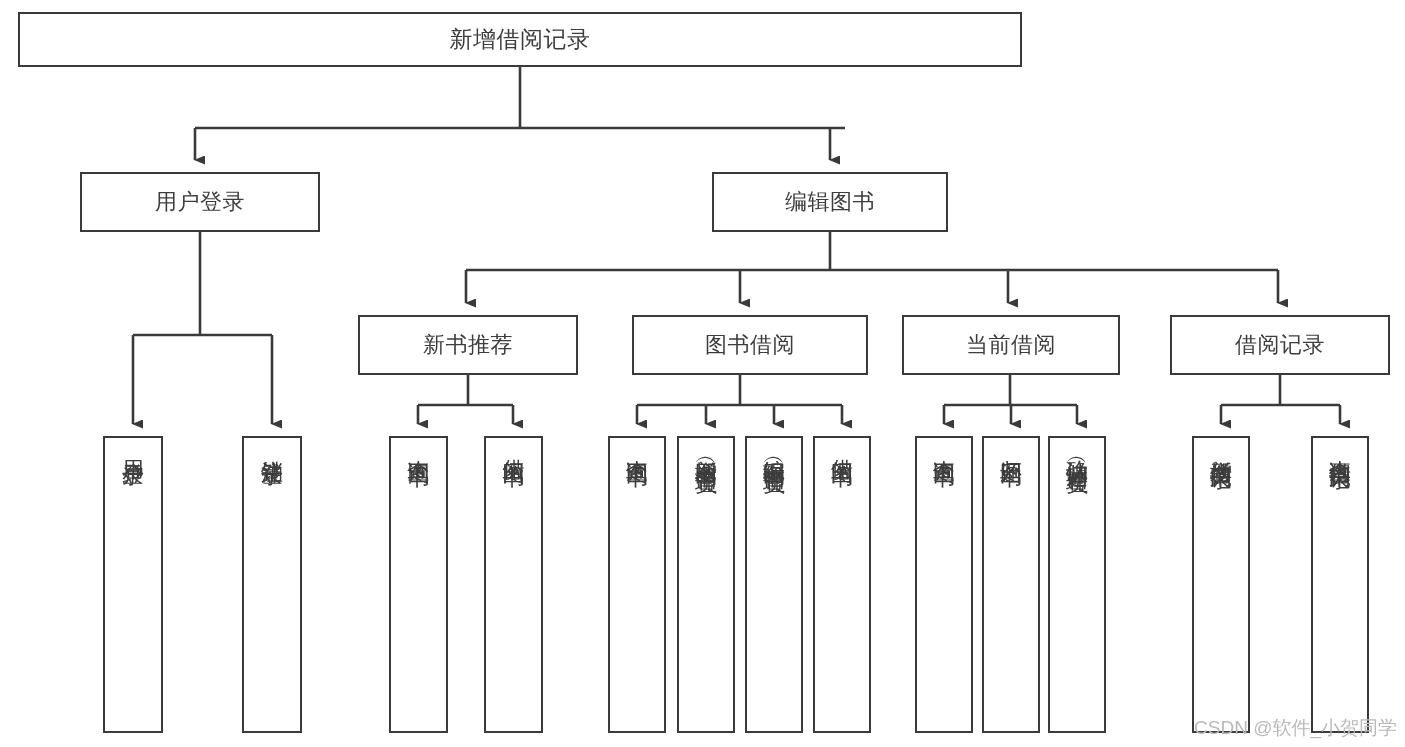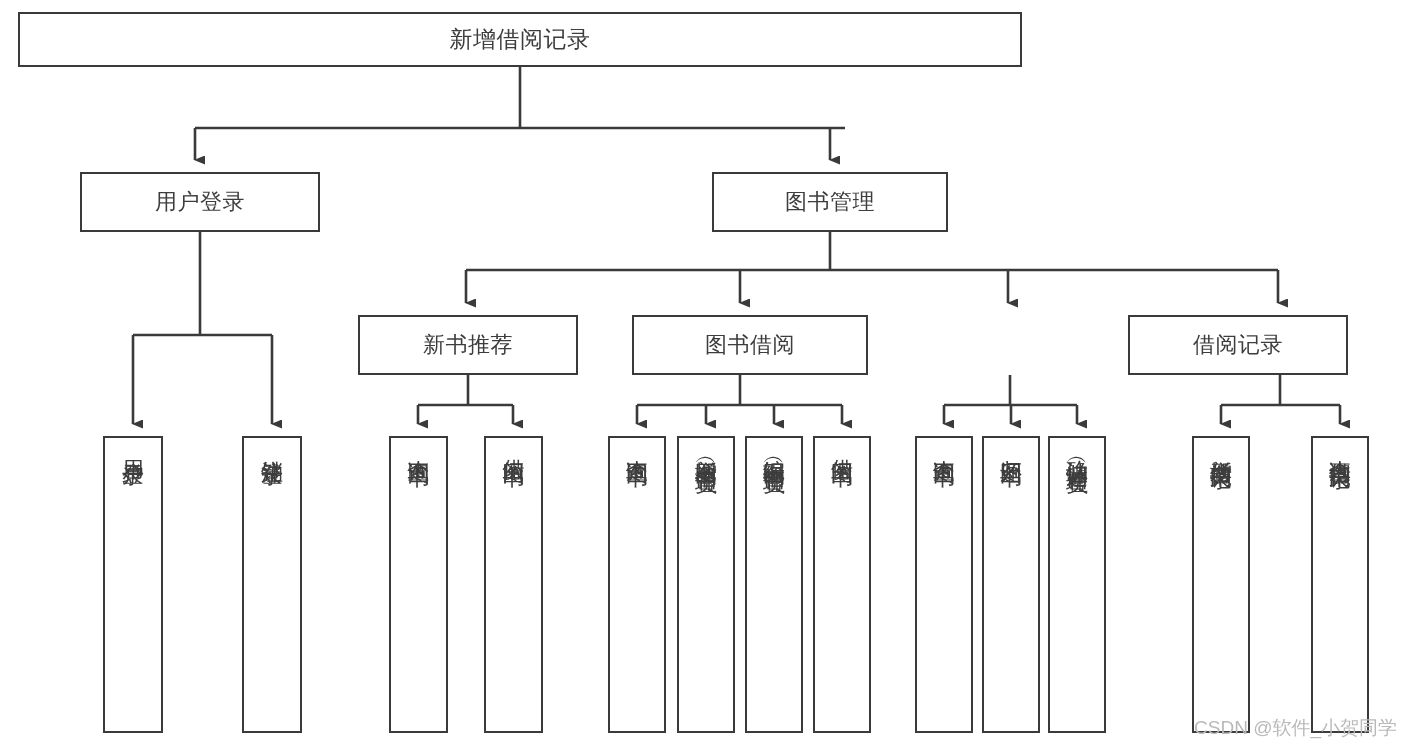--- a/index.html
+++ b/index.html
@@ -137,30 +137,33 @@
   </svg>
 
   <div class="node root" style="left:18px; top:12px; width:1004px; height:55px;">
     <span class="node-label">新增借阅记录</span>
   </div>
 
   <div class="node branch" style="left:80px; top:172px; width:240px; height:60px;">
     <span class="node-label">用户登录</span>
   </div>
   <div class="node branch" style="left:712px; top:172px; width:236px; height:60px;">
-    <span class="node-label">图书管理</span>
+    <span class="node-label">编辑图书</span>
   </div>
 
   <div class="node branch" style="left:358px; top:315px; width:220px; height:60px;">
     <span class="node-label">新书推荐</span>
   </div>
   <div class="node branch" style="left:632px; top:315px; width:236px; height:60px;">
     <span class="node-label">图书借阅</span>
   </div>
-  <div class="node branch" style="left:1128px; top:315px; width:220px; height:60px;">
+  <div class="node branch" style="left:902px; top:315px; width:218px; height:60px;">
+    <span class="node-label">当前借阅</span>
+  </div>
+  <div class="node branch" style="left:1170px; top:315px; width:220px; height:60px;">
     <span class="node-label">借阅记录</span>
   </div>
 
   <div class="node leaf" style="left:103px; top:436px; width:60px; height:297px;">
     <span class="node-label">用户登录</span>
   </div>
   <div class="node leaf" style="left:242px; top:436px; width:60px; height:297px;">
     <span class="node-label">注销登录</span>
   </div>
 

